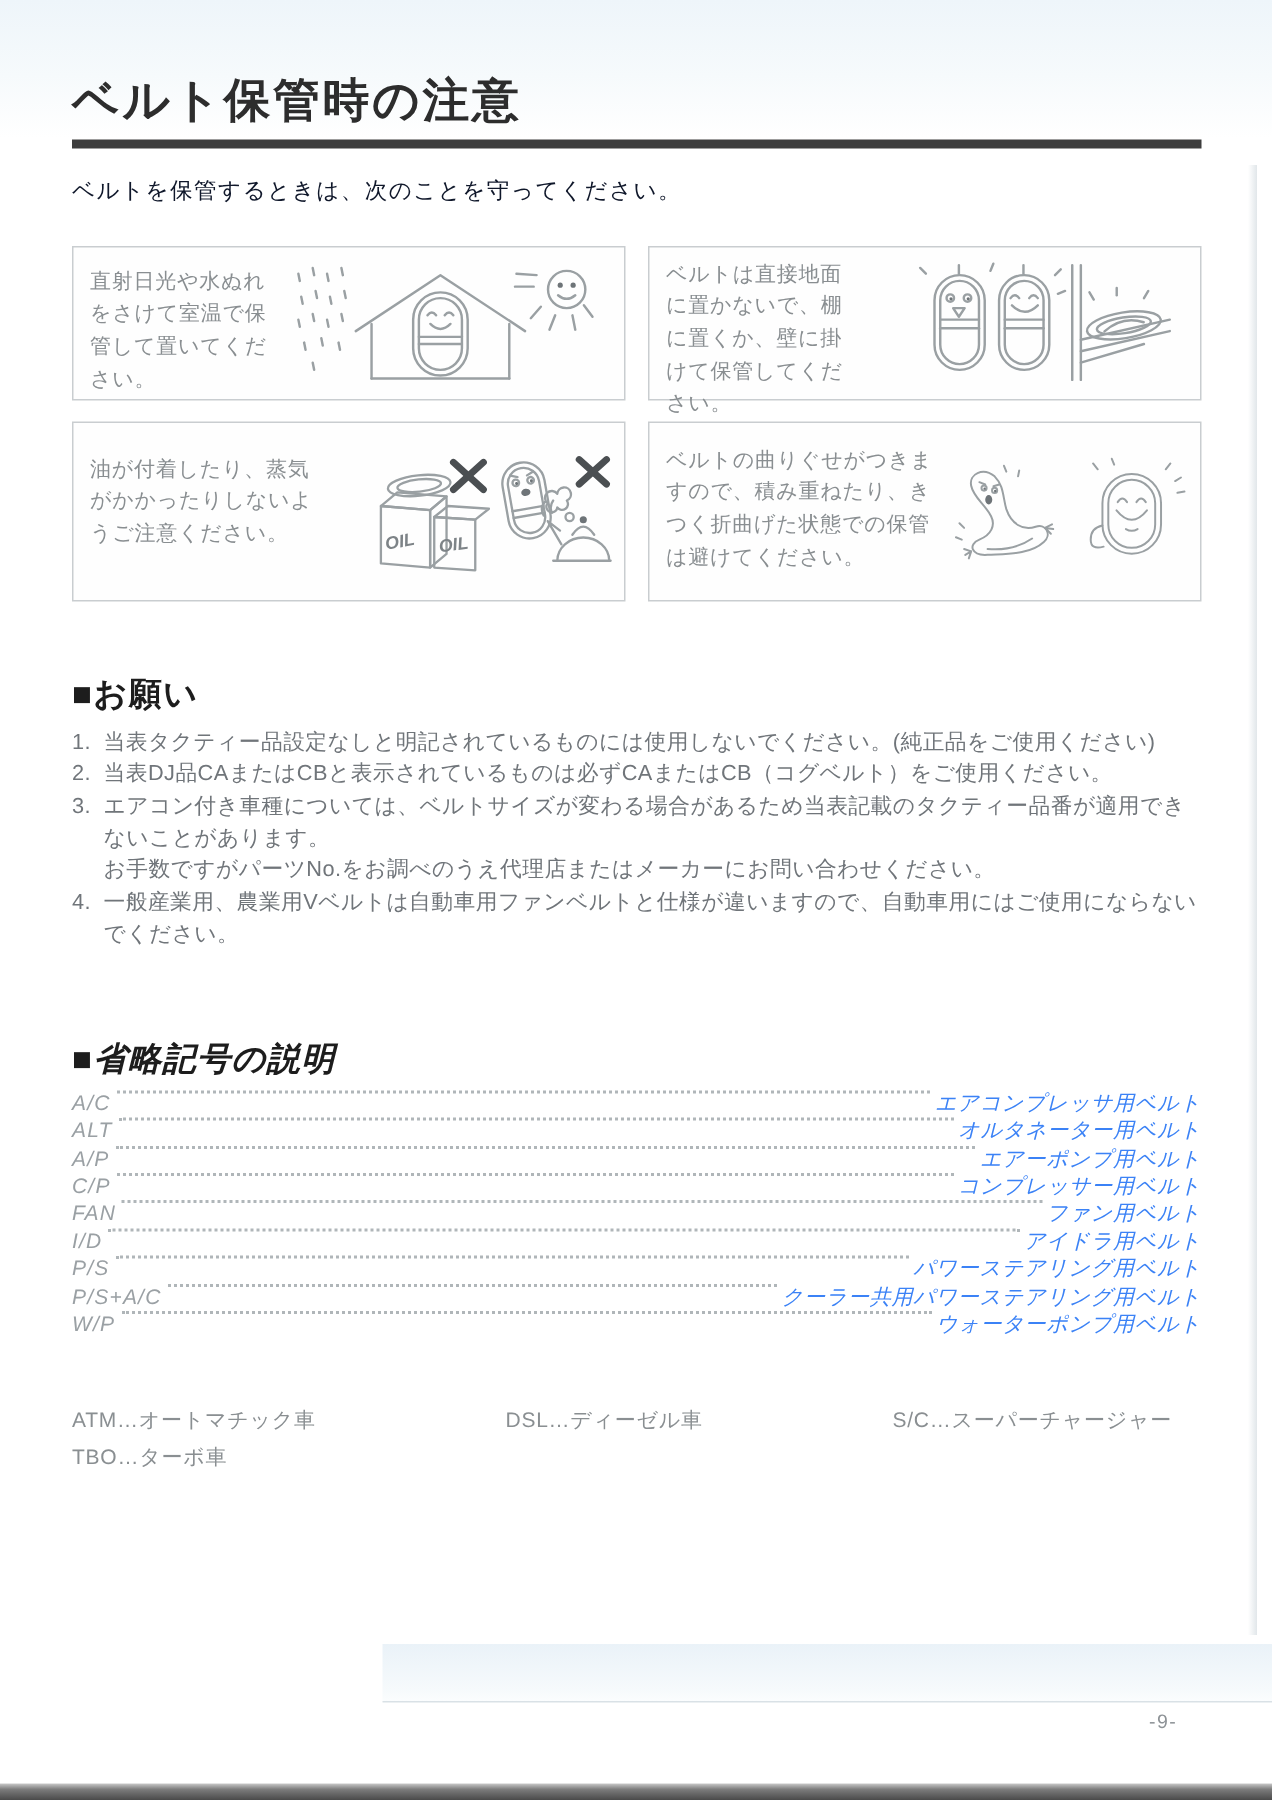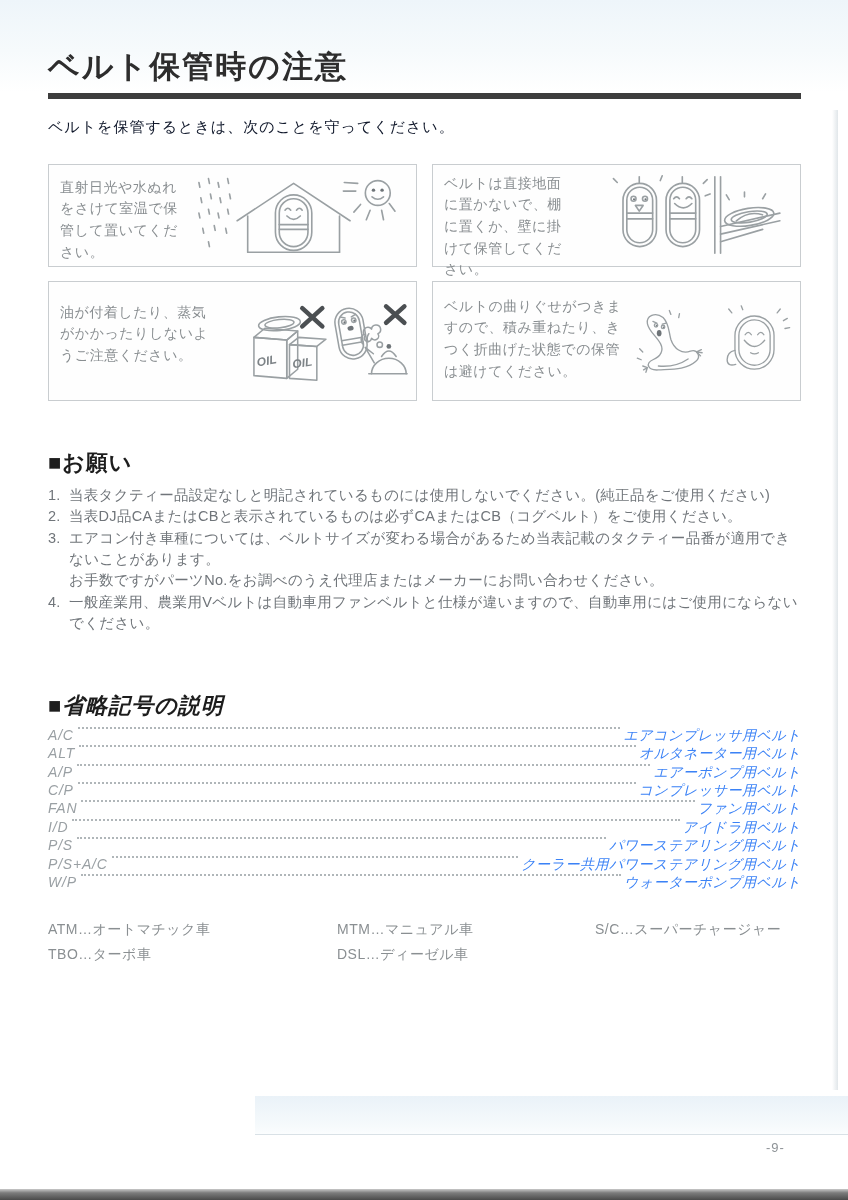--- a/index.html
+++ b/index.html
@@ -41,21 +41,21 @@
   .onegai-no{width:21px;flex:none;}
   .onegai-cont{padding-left:21px;font-size:14.5px;color:#70757a;line-height:1.48;letter-spacing:0.3px;}
 
   .sec-abbrev{margin-top:56px;font-style:italic;}
   .abbr-list{margin-top:6px;}
   .abbr-row{display:flex;align-items:flex-start;height:18.4px;font-size:14px;}
   .abbr-code{color:#9aa0a4;letter-spacing:0.8px;flex:none;}
   .abbr-leader{flex:1;border-bottom:2px dotted #b0b6b9;margin:0 3px 4px 4px;}
   .abbr-label{color:#3b82f6;flex:none;letter-spacing:0.5px;}
 
-  .vehicles{display:flex;margin-top:25px;font-size:14px;color:#8a8f92;line-height:1.78;letter-spacing:0.5px;}
+  .vehicles{display:flex;margin-top:42px;font-size:14px;color:#8a8f92;line-height:1.78;letter-spacing:0.5px;}
   .v-col1{width:289px;} .v-col2{width:258px;} .v-col3{flex:1;}
 
   .page-number{position:absolute;top:1140px;left:766px;font-size:13px;color:#8d9296;letter-spacing:1px;}
 
   
   .ln{fill:none;stroke:#9aa0a3;stroke-width:1.7;stroke-linecap:round;stroke-linejoin:round;}
   .fl{fill:#6e7478;stroke:none;}
   .xmark{stroke:#4b4f52;stroke-width:5;stroke-linecap:round;}
   .oil{font-weight:bold;font-style:italic;font-size:13px;fill:#7d8387;stroke:none;}
 </style>
@@ -322,21 +322,20 @@
       </div>
     </div>
   </div>
 
   <div class="vehicles">
     <div class="v-col1">
       <div>ATM…オートマチック車</div>
       <div>TBO…ターボ車</div>
     </div>
     <div class="v-col2">
-      <div>MTM…マニュアル車</div>
       <div>DSL…ディーゼル車</div>
     </div>
     <div class="v-col3">
       <div>S/C…スーパーチャージャー</div>
     </div>
   </div>
 
 </div>
 
 <div class="page-number">-9-</div>

